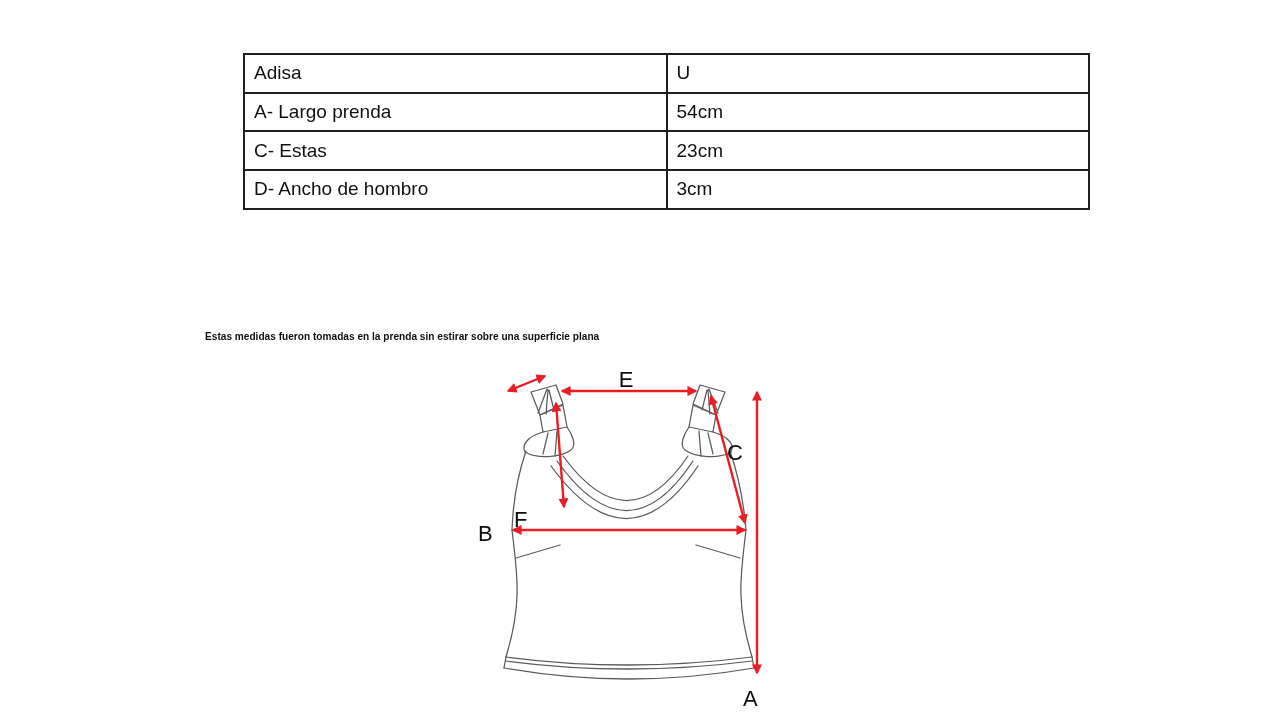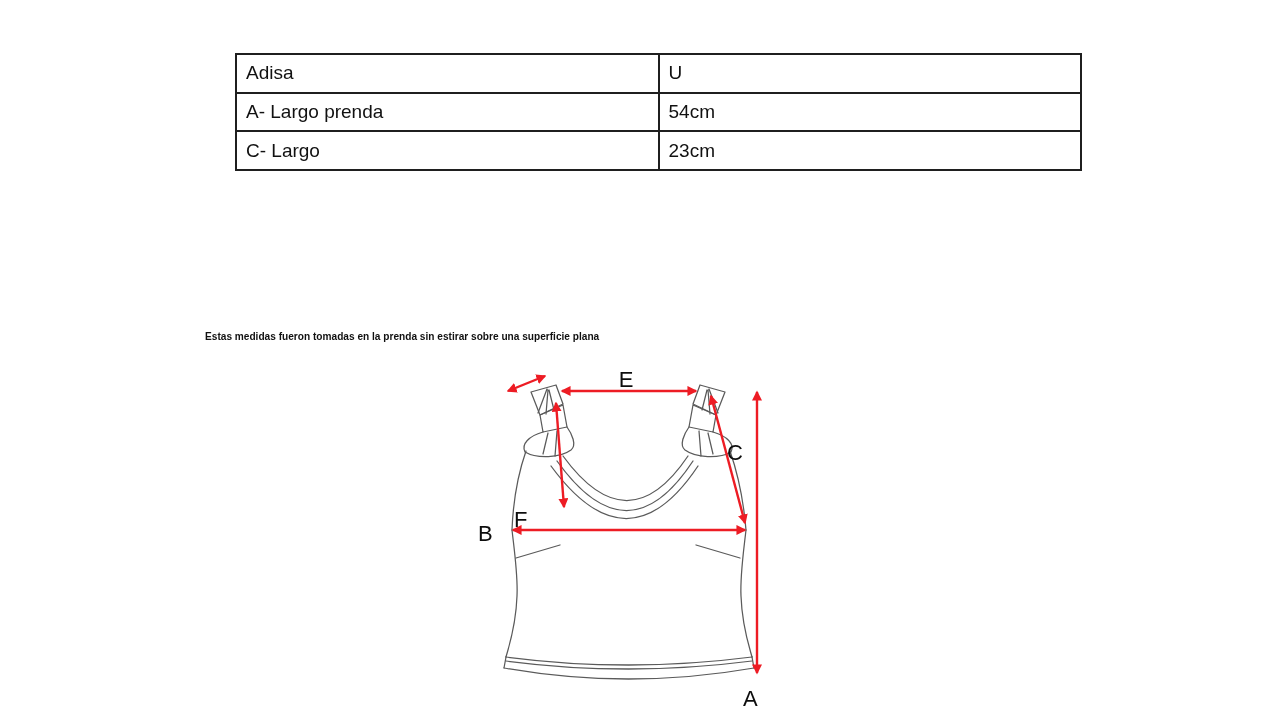--- a/index.html
+++ b/index.html
@@ -10,21 +10,21 @@
   }
   .page {
     position: relative;
     width: 1271px;
     height: 714px;
     background: #ffffff;
     overflow: hidden;
   }
   .size-table-wrap {
     position: absolute;
-    left: 197px;
+    left: 205px;
     top: 53px;
     width: 847px;
     padding-left: 38px;
   }
   table.size-table {
     width: 100%;
     border-collapse: collapse;
     table-layout: fixed;
   }
   table.size-table td {
@@ -81,22 +81,26 @@
       <tbody>
         <tr>
           <td>Adisa</td>
           <td>U</td>
         </tr>
         <tr>
           <td>A- Largo prenda</td>
           <td>54cm</td>
         </tr>
         <tr>
-          <td>C- Largo</td>
+          <td>C- Estas</td>
           <td>23cm</td>
+        </tr>
+        <tr>
+          <td>D- Ancho de hombro</td>
+          <td>3cm</td>
         </tr>
       </tbody>
     </table>
   </div>
 
   <div class="note">Estas medidas fueron tomadas en la prenda sin estirar sobre una superficie plana</div>
 
   <svg class="diagram" width="1271" height="714" viewBox="0 0 1271 714">
     <defs>
       <marker id="arrowhead" viewBox="0 0 10 10" refX="8.5" refY="5" markerWidth="4.2" markerHeight="4.2" orient="auto-start-reverse">

